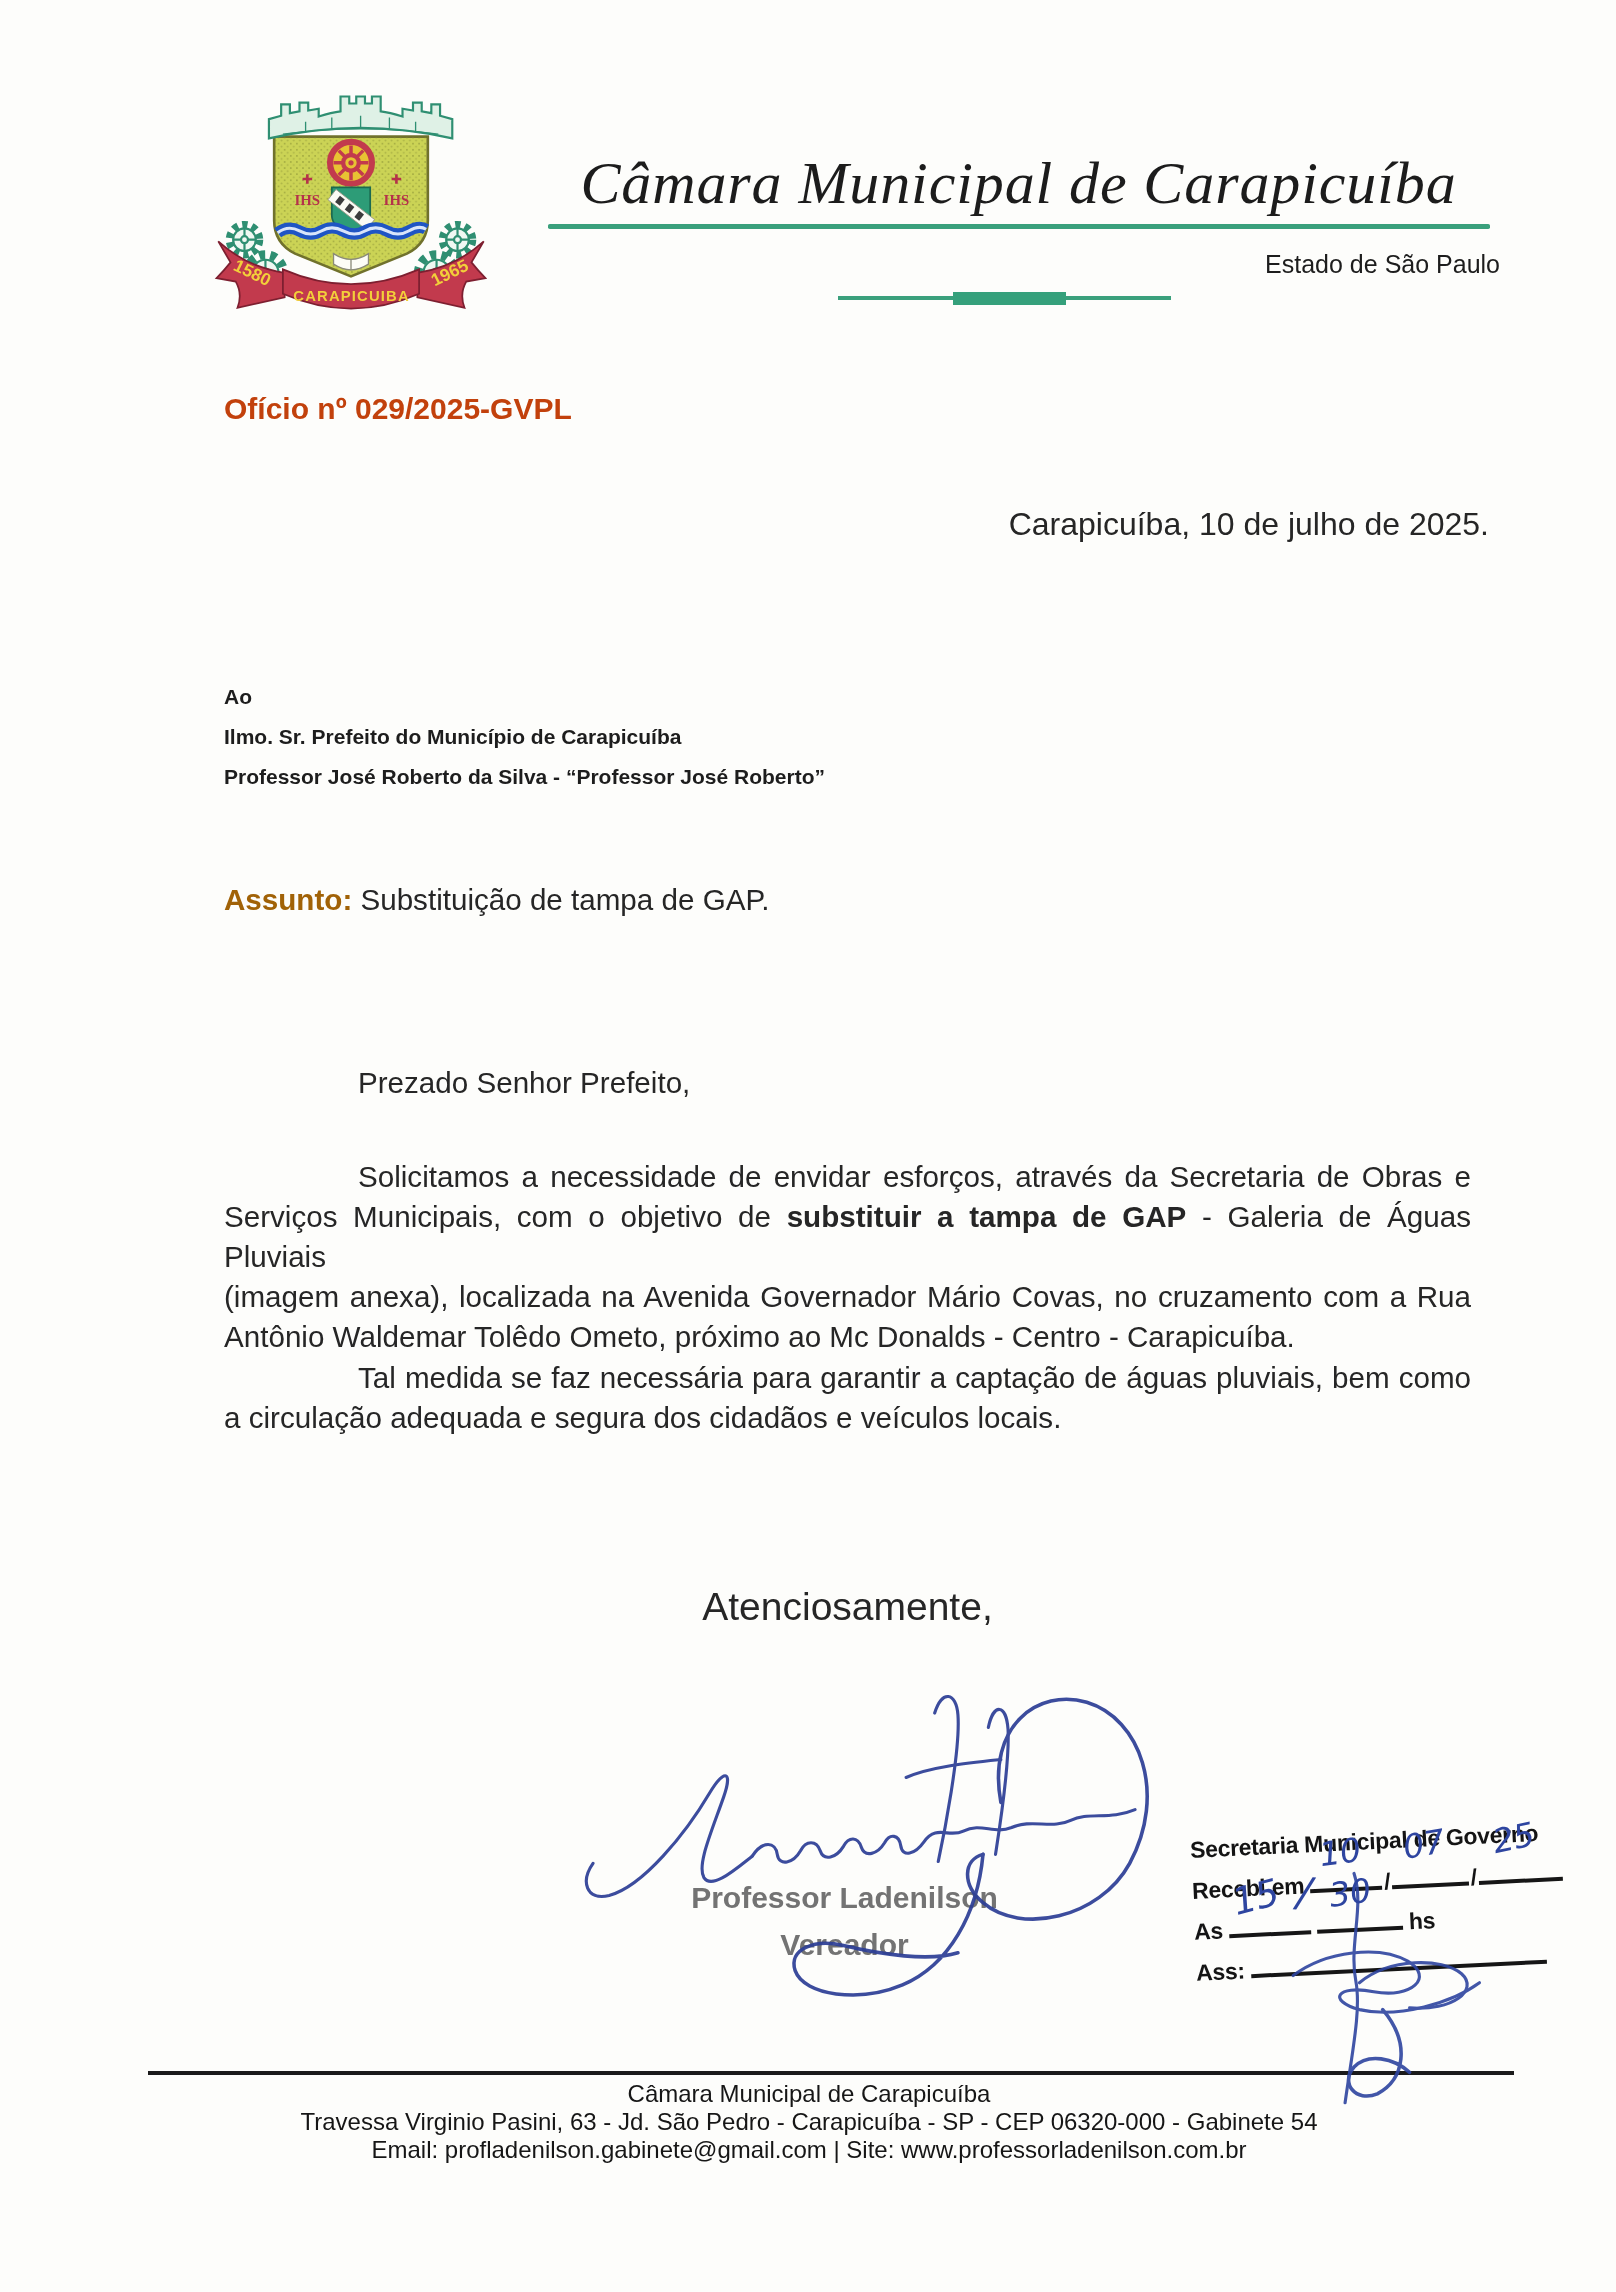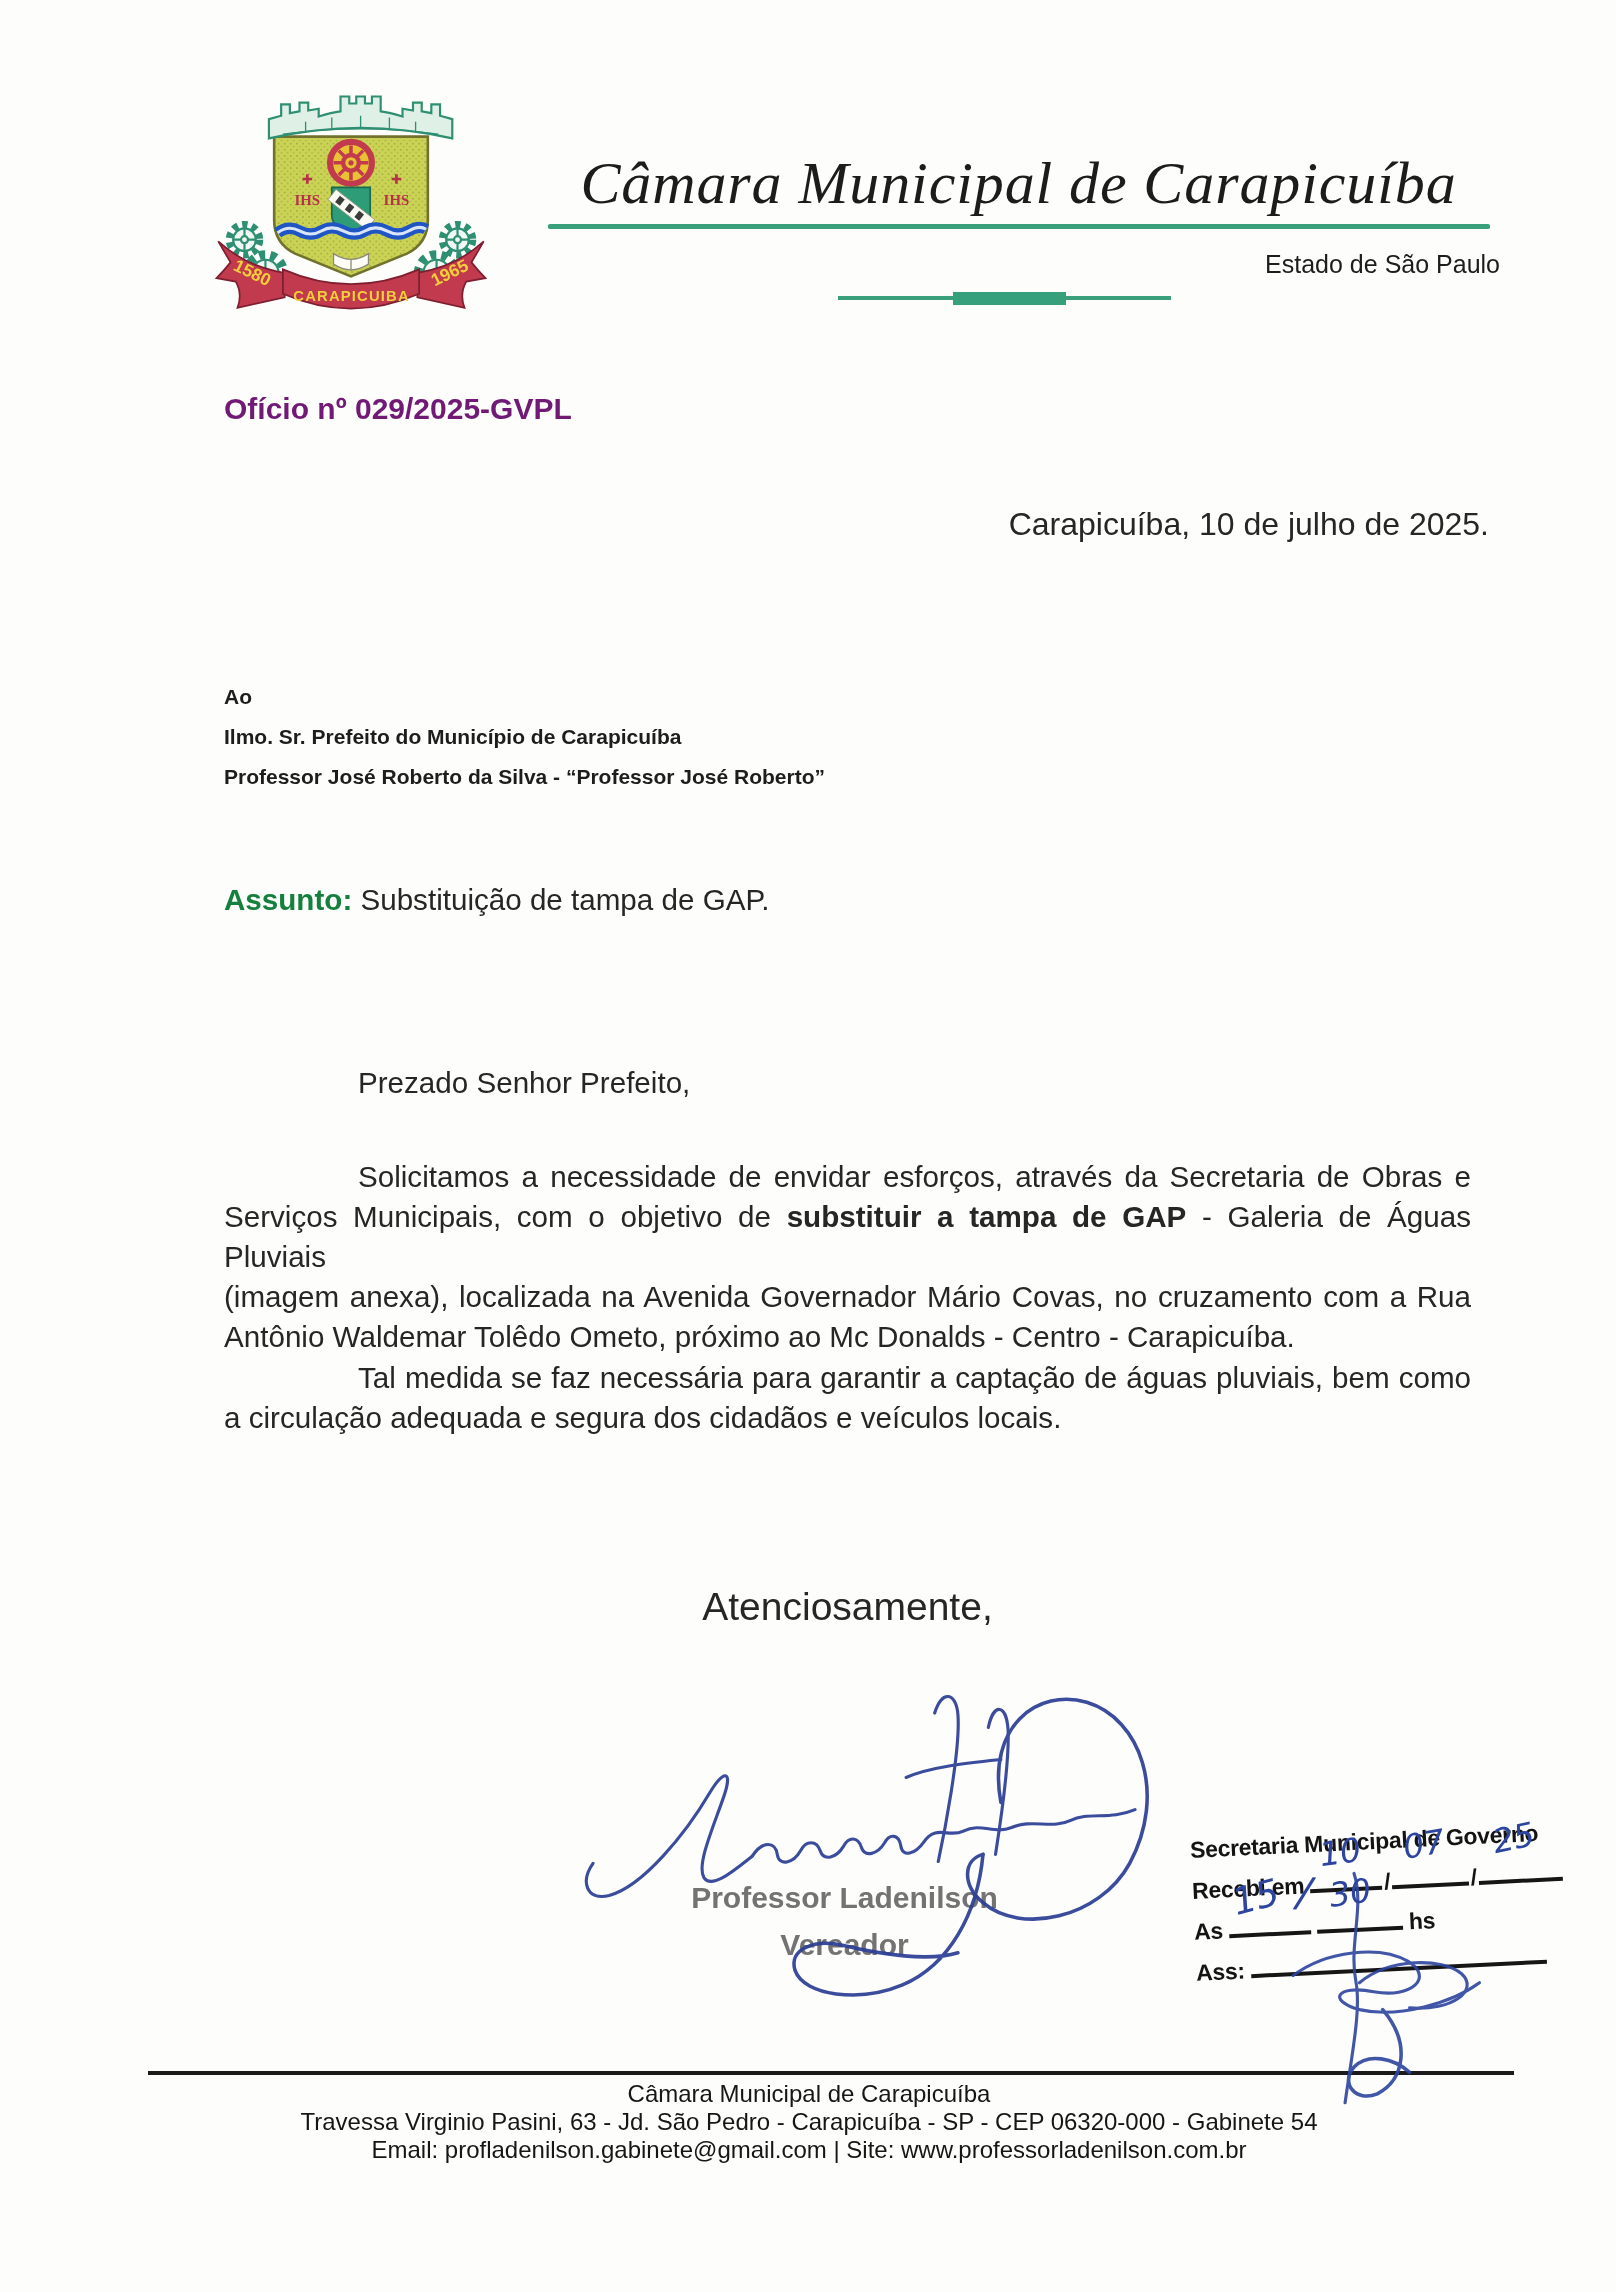--- a/index.html
+++ b/index.html
@@ -13,25 +13,25 @@
   .org-title{
     left:537px;top:149px;width:963px;text-align:center;
     font-family:"Liberation Serif",serif;font-style:italic;font-weight:500;
     font-size:60px;color:#1c1c1c;letter-spacing:0.9px;white-space:nowrap;
   }
   .title-rule{left:548px;top:224px;width:942px;height:4.5px;background:#3aa07c;border-radius:1.8px;}
   .estado{left:537px;top:250px;width:963px;text-align:right;font-size:25px;color:#1d1d1d;}
   .mini-rule{left:838px;top:296px;width:333px;height:3.6px;background:#3aa07c;}
   .mini-rule-thick{left:953px;top:292px;width:113px;height:12.5px;background:#35a07b;}
   
-  .ref-line{left:224px;top:392px;font-size:30px;font-weight:bold;color:#701a75;}
+  .ref-line{left:224px;top:392px;font-size:30px;font-weight:bold;color:#c2410c;}
   .date-line{left:224px;top:506px;width:1265px;text-align:right;font-size:32px;}
   .addressee{left:224px;top:677px;font-size:21px;font-weight:bold;line-height:40px;color:#1d1d1d;}
   .subject{left:224px;top:883px;font-size:29.6px;}
-  .subject b{color:#15803d;}
+  .subject b{color:#a16207;}
   .salutation{left:358px;top:1037px;font-size:29.6px;margin-top:29px;}
   .para{left:224px;top:1157px;width:1247px;font-size:29.6px;line-height:40px;}
   .para2{top:1358px;}
   .jline{text-align:justify;text-align-last:justify;}
   .indent{text-indent:134px;}
   .closing{left:224px;top:1585px;width:1247px;text-align:center;font-size:39px;}
   .signer{left:531px;top:1881px;width:627px;text-align:center;font-size:30px;font-weight:bold;color:#737373;z-index:2;}
   .signer .role{margin-top:13.4px;}
   .sig-svg{left:573px;top:1688px;z-index:3;}
   

